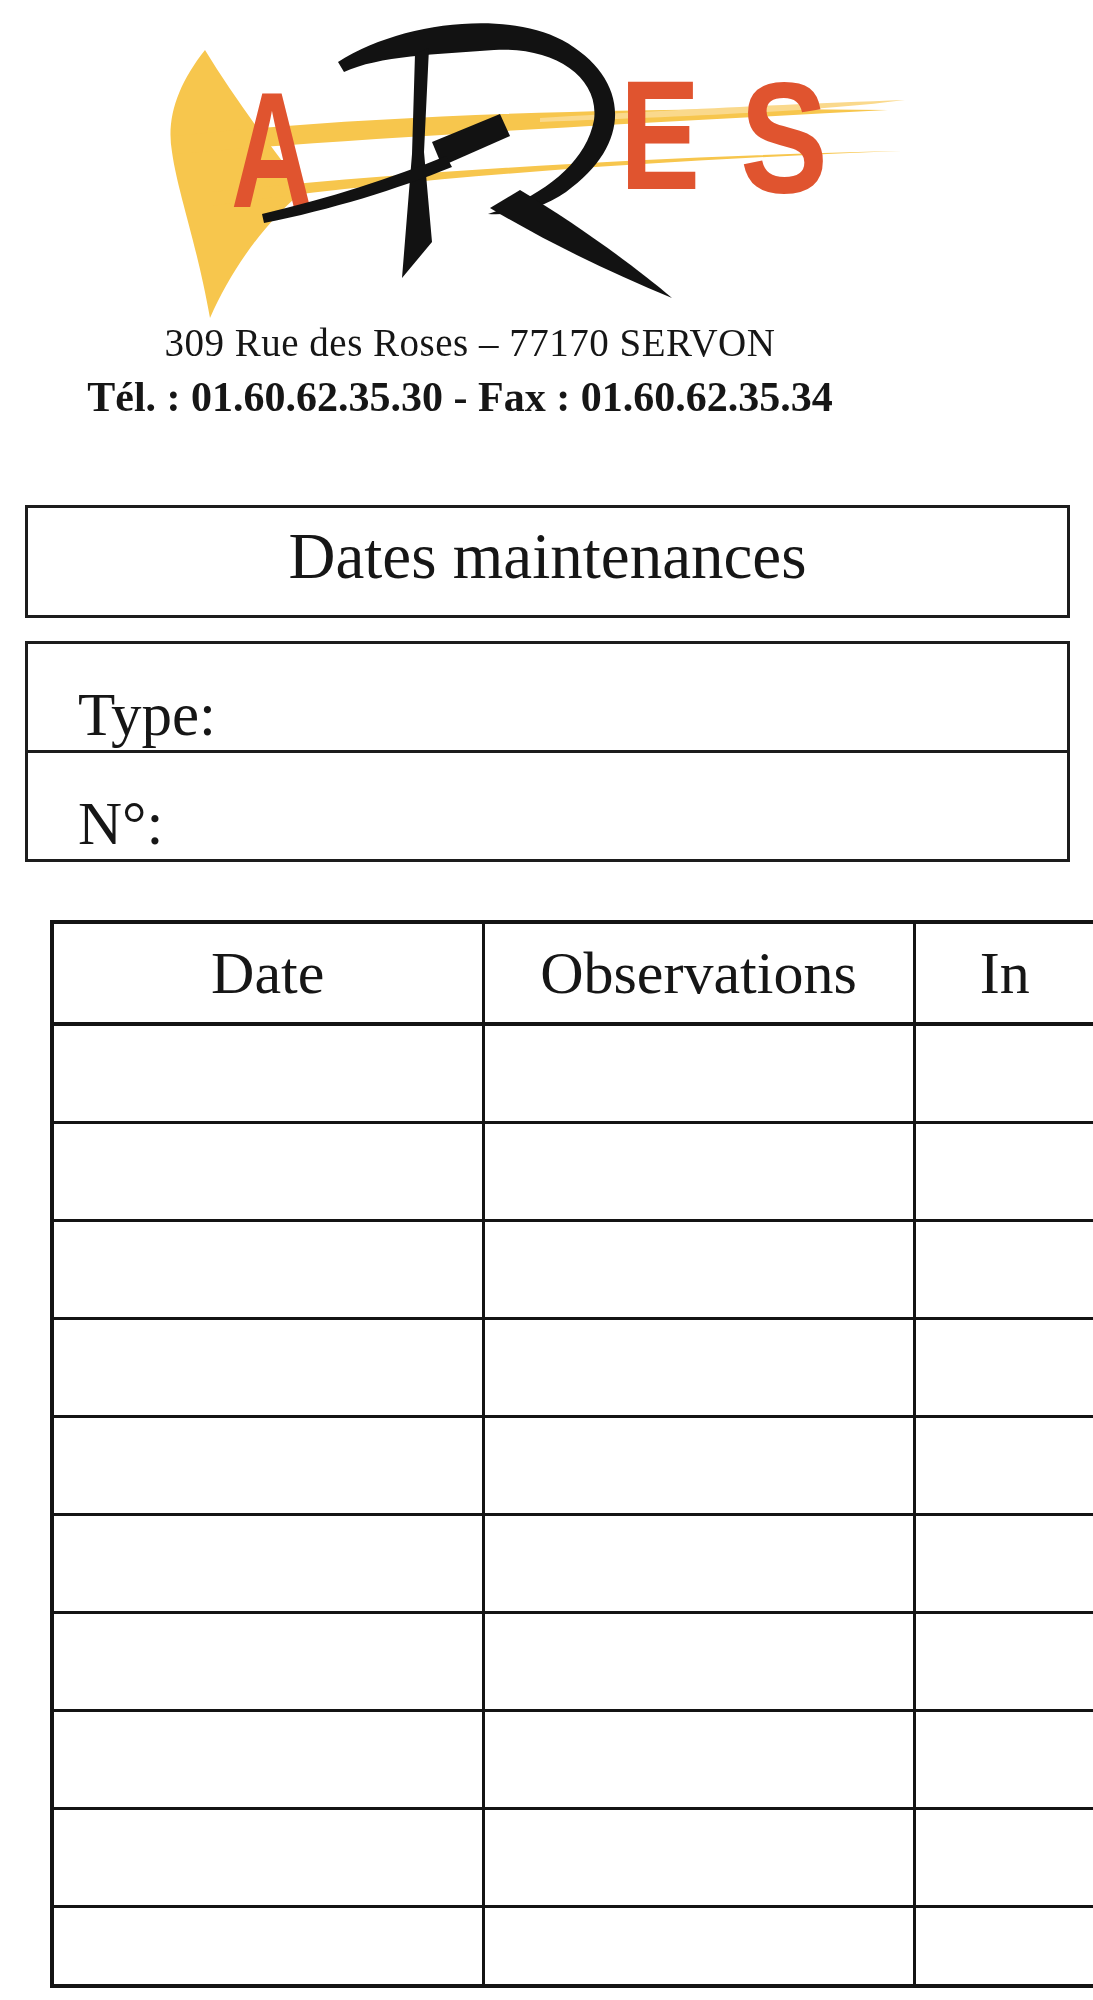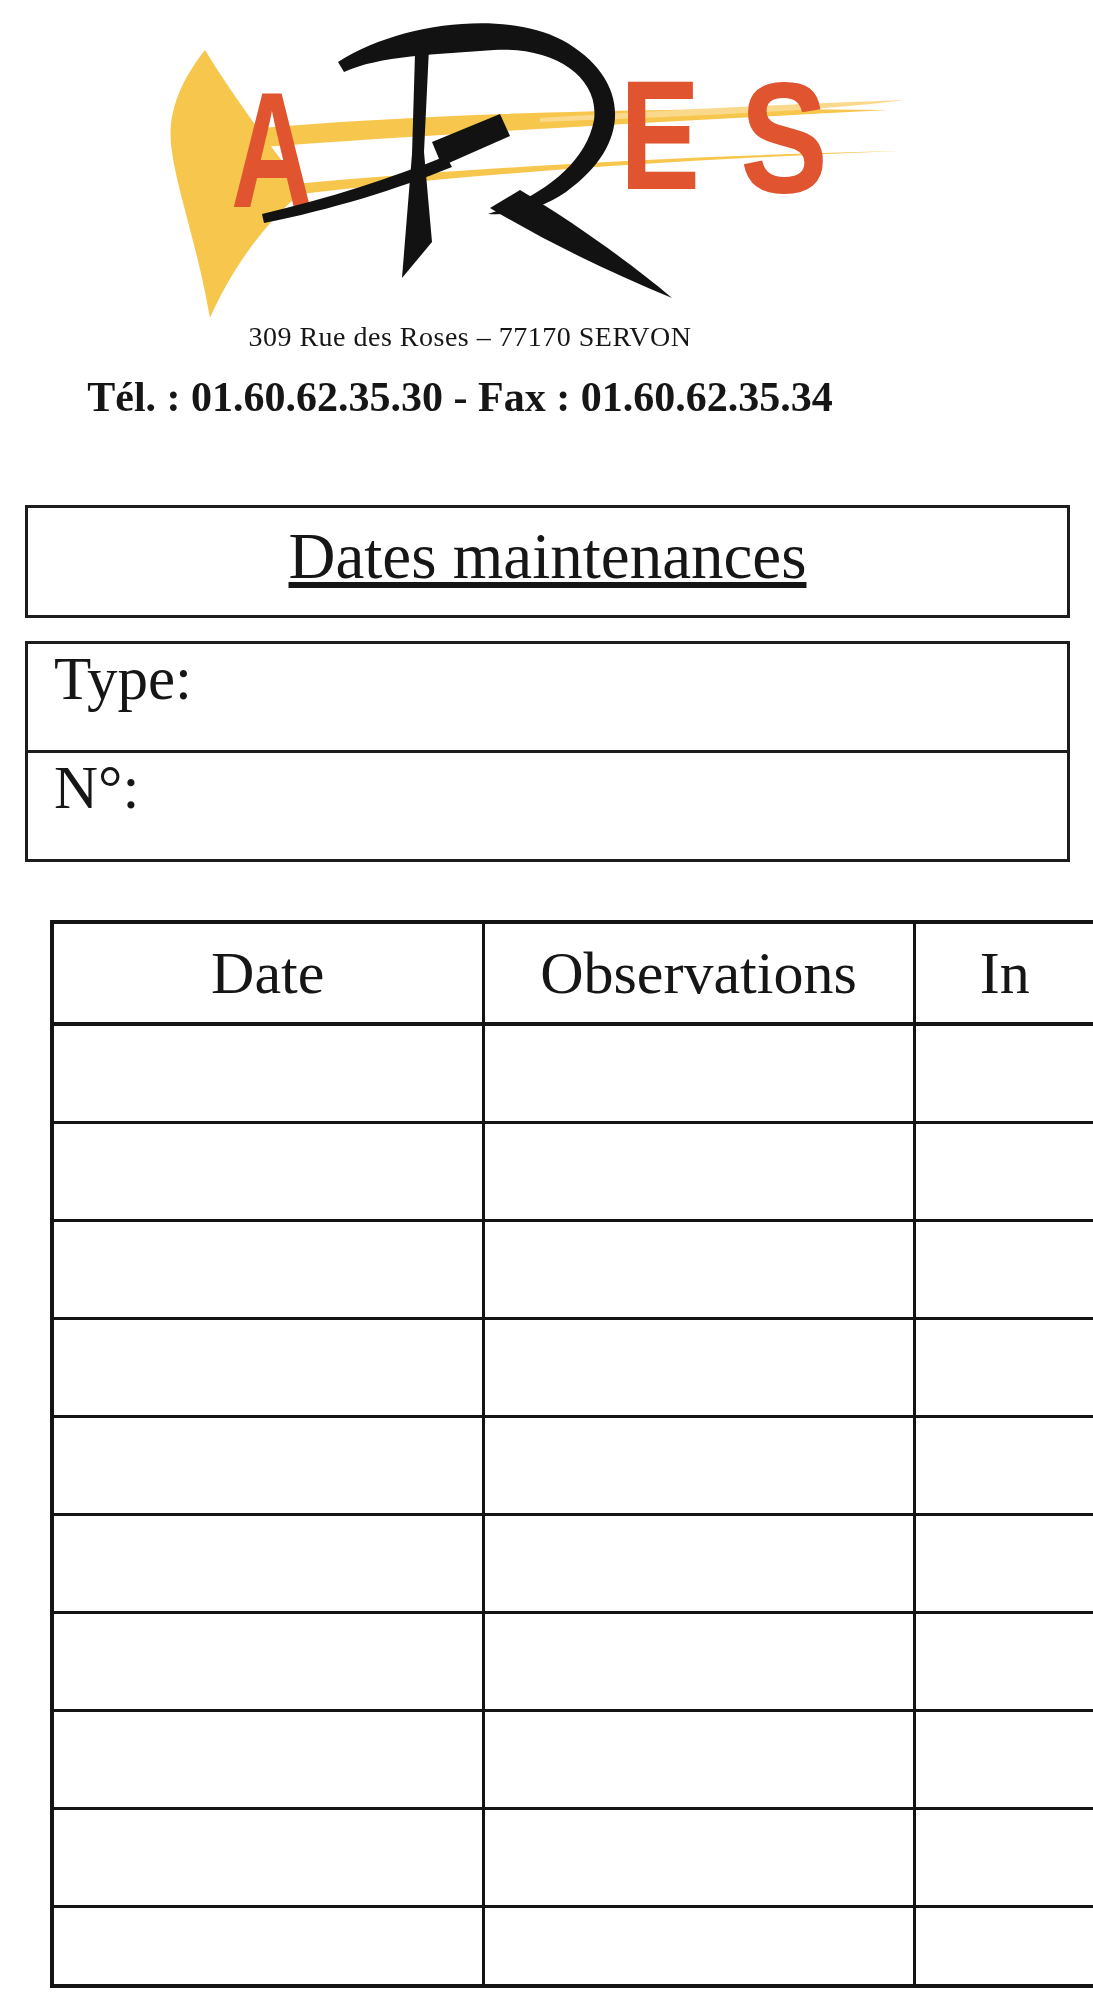--- a/index.html
+++ b/index.html
@@ -13,52 +13,51 @@
   }
   .logo-wrap { position:absolute; left:0; top:0; width:1093px; height:320px; }
   .logo-wrap svg { display:block; width:100%; height:100%; }
   .logo-letter {
     font-family:"Liberation Sans", sans-serif;
     font-weight:bold;
   }
   .address-line {
     position:absolute; left:0; top:322px; width:940px;
     text-align:center;
-    font-size:28px; line-height:1.1;
+    font-size:39px; line-height:1.1;
     letter-spacing:0.5px;
     white-space:nowrap;
   }
   .phone-line {
     position:absolute; left:0; top:374px; width:920px;
     text-align:center;
     font-weight:bold;
     font-size:42px; line-height:1.1;
     white-space:nowrap;
   }
   .title-box {
     position:absolute; left:25px; top:505px;
     width:1045px; height:113px;
     box-sizing:border-box;
     border:3px solid #1d1d1d;
     display:flex; align-items:center; justify-content:center;
     padding-bottom:10px;
     font-size:65px;
-    text-decoration:underline;
   }
   .info-box {
     position:absolute; left:25px; top:641px;
     width:1045px; height:221px;
     box-sizing:border-box;
     border:3px solid #1d1d1d;
     display:flex; flex-direction:column;
   }
   .info-row {
     flex:1 1 0;
-    display:flex; align-items:flex-start;
-    padding-left:26px;
+    display:flex; align-items:flex-end;
+    padding-left:50px;
     font-size:61px;
   }
   .info-row + .info-row { border-top:3px solid #1d1d1d; }
   table.maint {
     position:absolute; left:26px; top:920px;
     width:1046px;
     border-collapse:collapse;
     table-layout:fixed;
     border:4px solid #141414;
     margin-left:24px;

